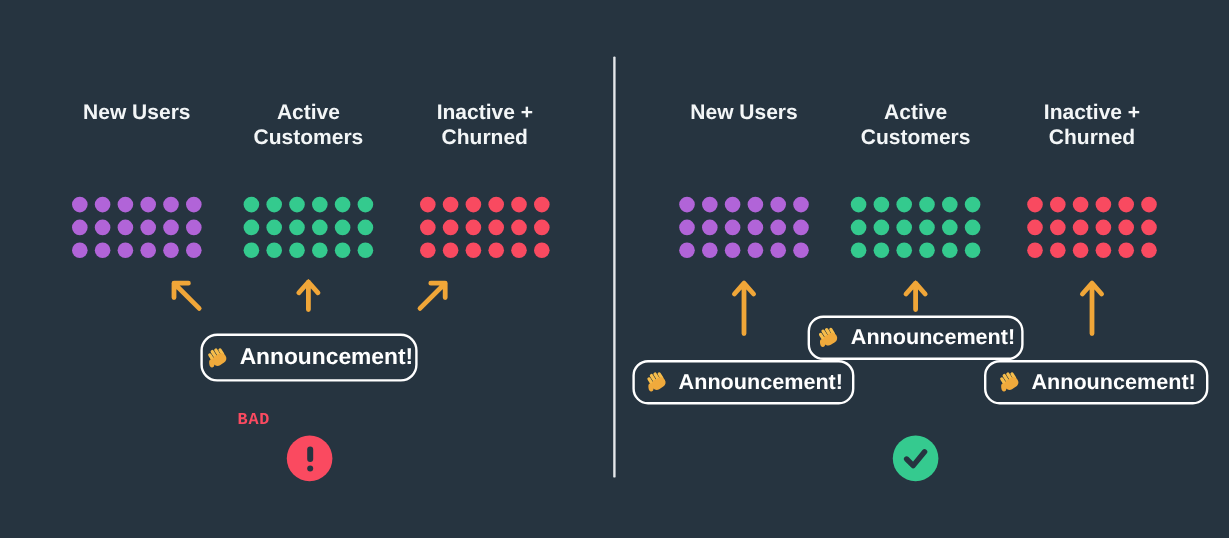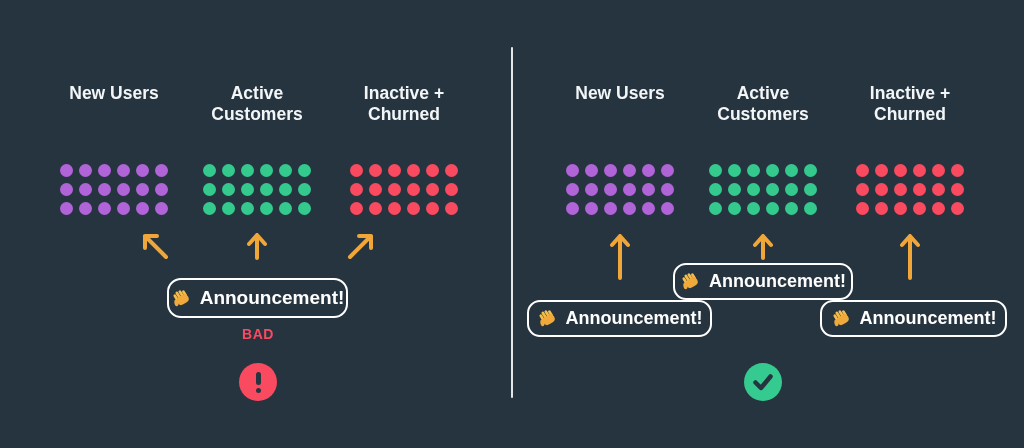--- a/index.html
+++ b/index.html
@@ -24,22 +24,22 @@
   .dots{position:absolute;top:164px;width:108px;height:51px;
     display:grid;grid-template-columns:repeat(6,13px);grid-auto-rows:13px;gap:6px;}
   .dot{width:13px;height:13px;border-radius:50%;display:block;}
   .arrows{position:absolute;inset:0;width:512px;height:448px;pointer-events:none;}
   .arrows path{stroke:var(--arrow);stroke-width:4;fill:none;stroke-linecap:round;stroke-linejoin:round;}
   .pill{position:absolute;height:40px;border:2px solid var(--pillBorder);
     border-radius:14px;background:var(--bg);display:flex;align-items:center;
     justify-content:center;gap:8px;font-weight:bold;font-size:19px;color:#ffffff;}
   .pill .wave{width:21px;height:21px;flex:0 0 auto;}
   .pill-sm{height:37px;font-size:18px;border-radius:13px;}
-  .verdict{position:absolute;top:326px;width:120px;text-align:center;
-    font-size:14px;font-weight:bold;letter-spacing:.6px;}
+  .verdict{position:absolute;top:342px;width:120px;text-align:left;
+    font-size:14px;font-weight:bold;letter-spacing:.6px;font-family:Liberation Mono, monospace;}
   .verdict.bad{color:var(--bad);} .verdict.better{color:var(--better);}
   .icon-circle{position:absolute;top:363px;width:38px;height:38px;border-radius:50%;
     display:flex;align-items:center;justify-content:center;}
   .bad-circle{background:var(--bad);flex-direction:column;gap:3px;}
   .excl-bar{width:5px;height:13px;border-radius:3px;background:var(--bg);}
   .excl-dot{width:5px;height:5px;border-radius:50%;background:var(--bg);}
   .better-circle{background:var(--better);}
   .better-circle svg{width:38px;height:38px;}
   .better-circle path{stroke:var(--bg);stroke-width:4.5;fill:none;stroke-linecap:round;stroke-linejoin:round;}
   .z1{z-index:1;} .z2{z-index:2;} .z3{z-index:3;}

